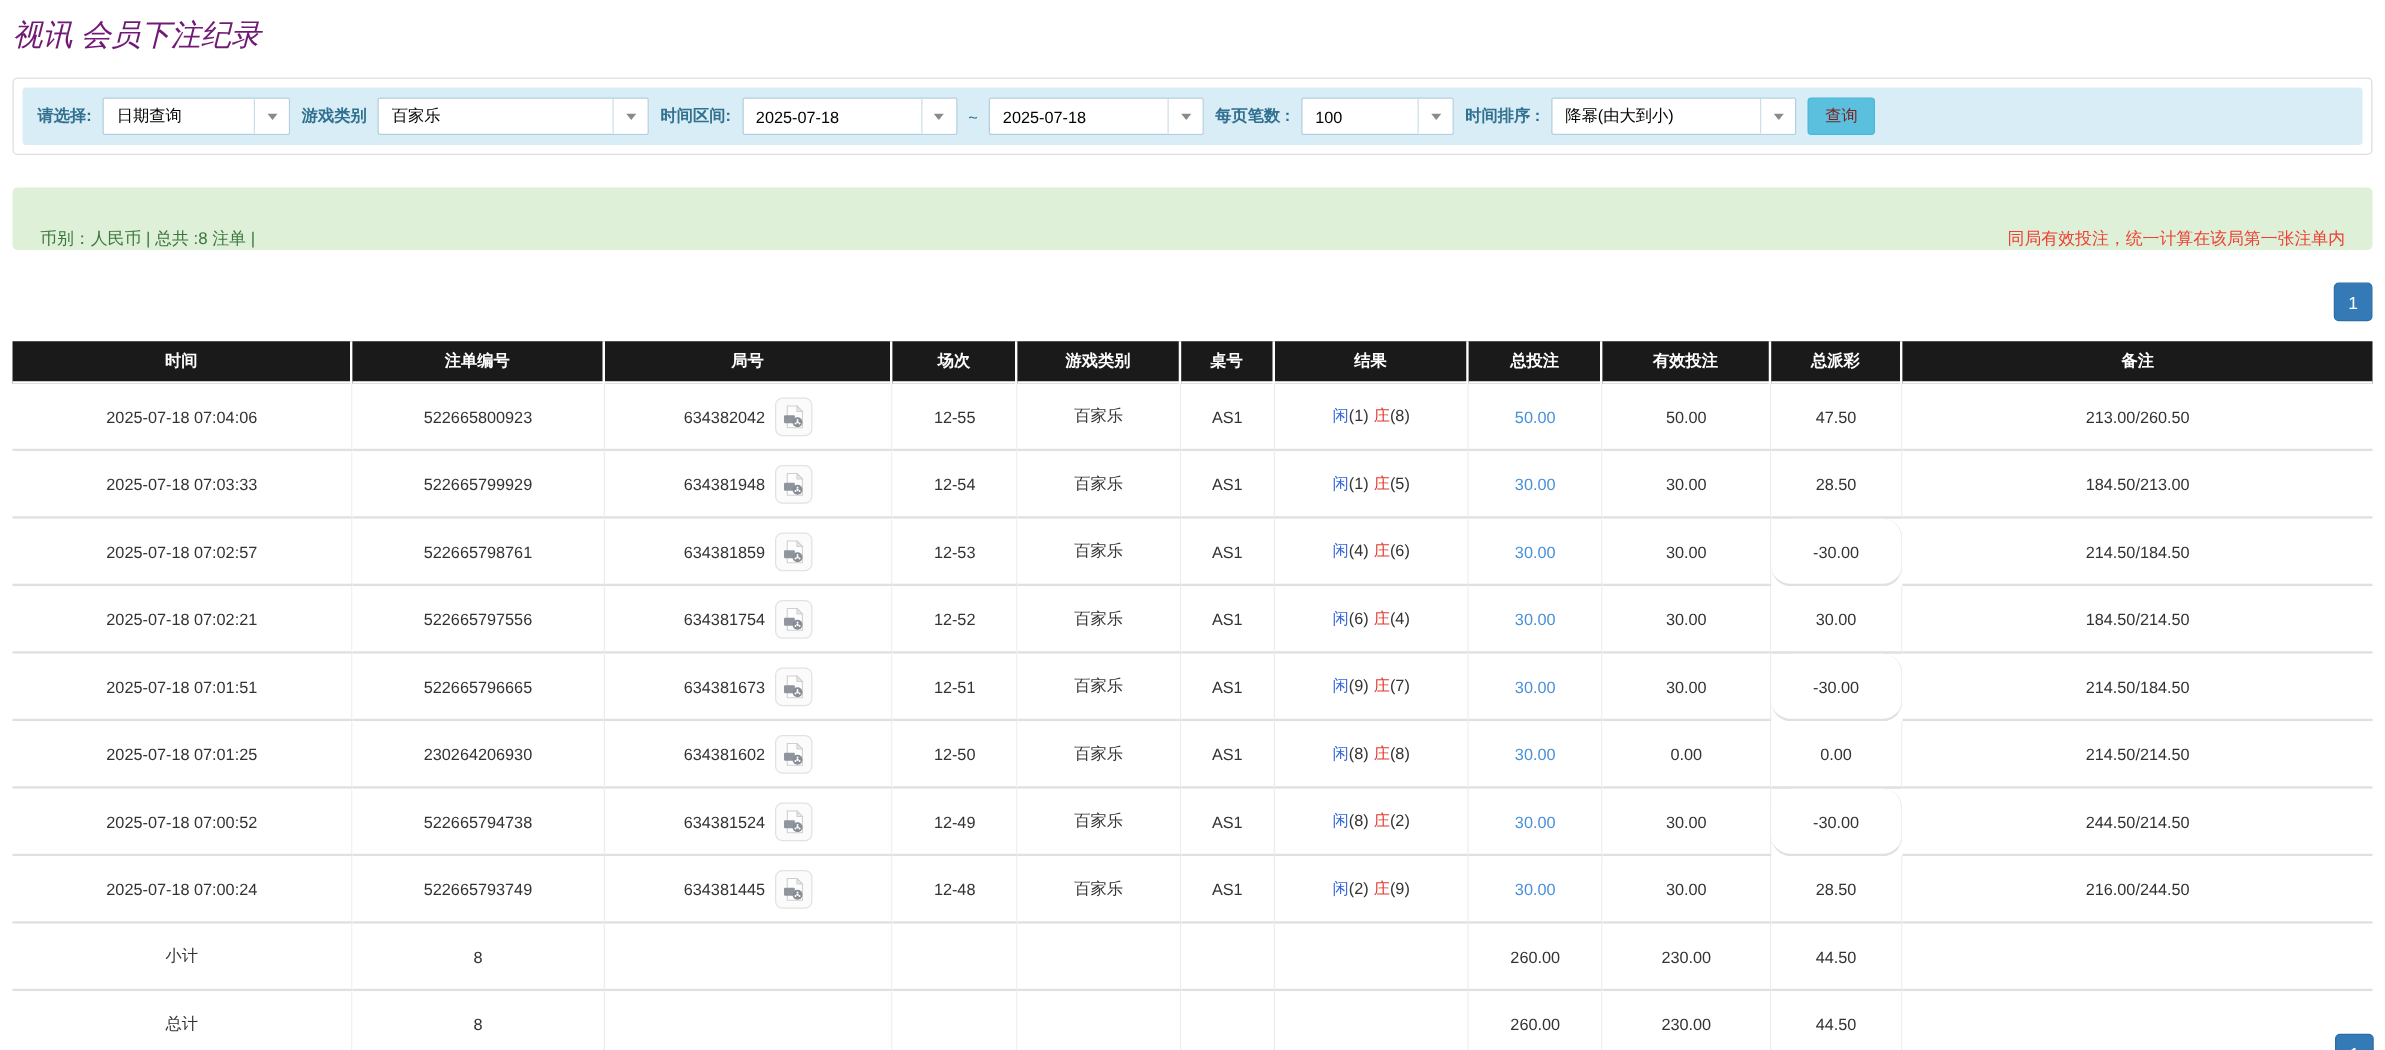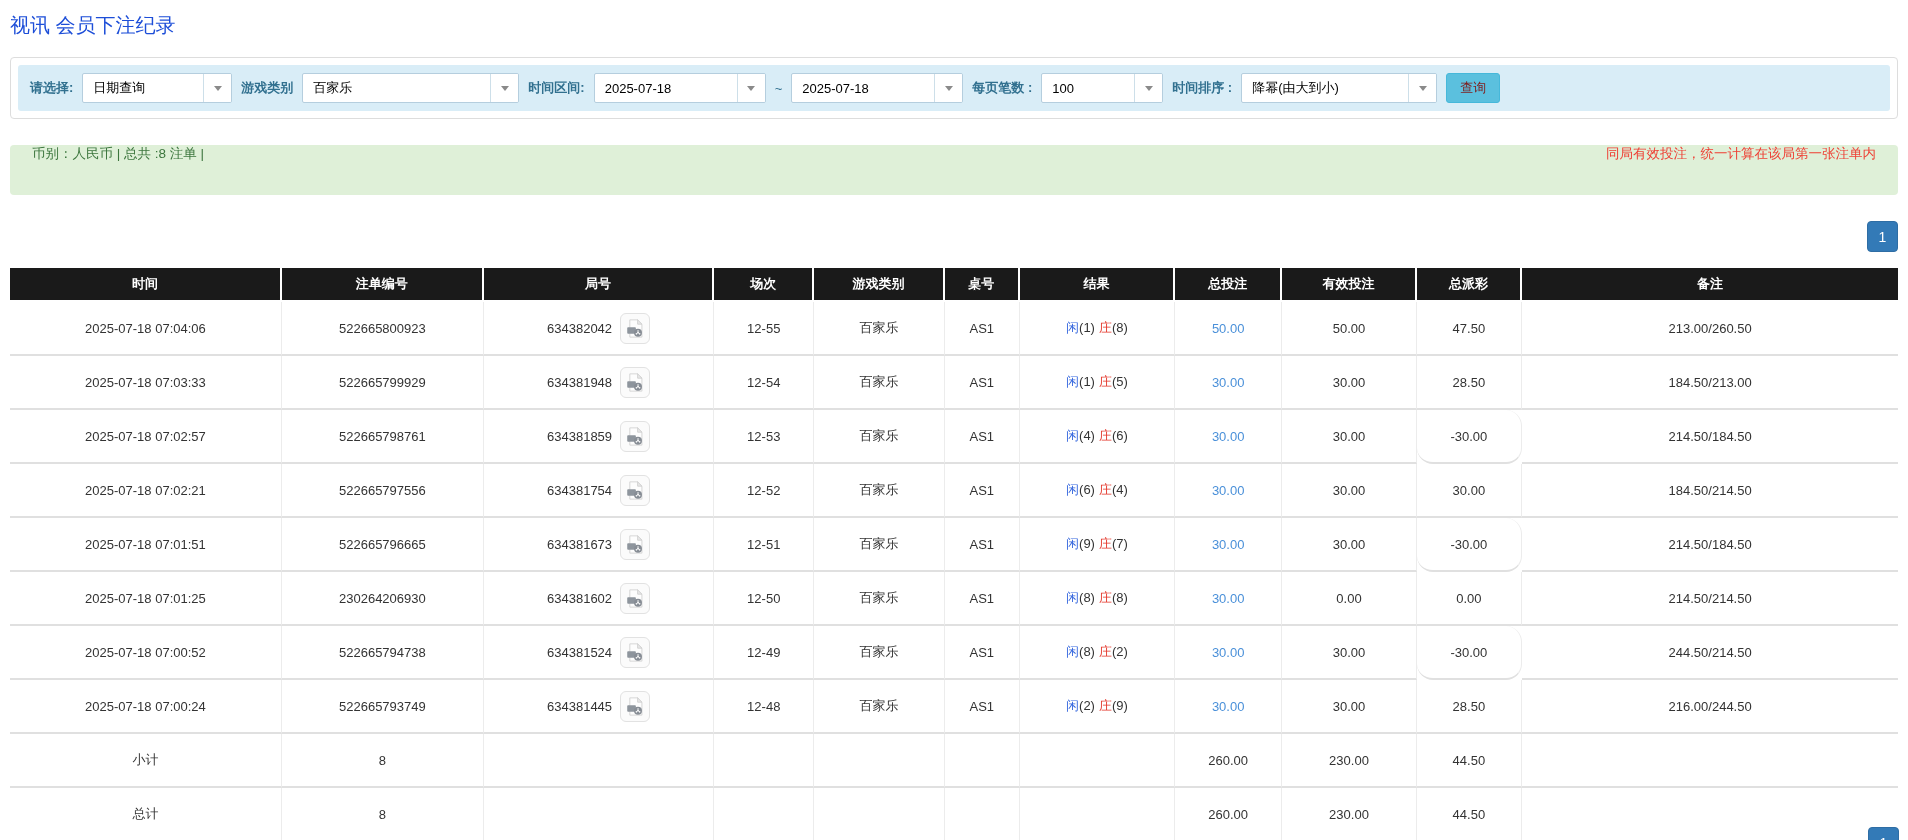--- a/index.html
+++ b/index.html
@@ -4,21 +4,21 @@
 <style>
   * { box-sizing: border-box; }
   html,body { margin:0; padding:0; }
   body {
     width:1908px; height:840px; overflow:hidden; position:relative;
     background:#fff; color:#333;
     font-family:"Liberation Sans","DejaVu Sans",sans-serif;
     font-size:13px;
   }
   .wrap { padding:12px 10px 0; }
-  h1.title { font-size:20px; font-weight:500; margin:0 0 18px; color:#1d4ed8; }
+  h1.title { font-size:24px; font-weight:500; margin:0 0 18px; color:#701a75;font-style:italic; }
 
   
   .filter-panel { border:1px solid #ddd; border-radius:4px; padding:7px; background:#fff; }
   .filter-bar {
     background:var(--filter-bg,#d9edf7); border-radius:3px; height:46px;
     display:flex; align-items:center; padding:16px 12px; gap:9px; white-space:nowrap;
   }
   .flabel { color:#31708f; font-weight:bold; }
   .sel {
     background:#fff; border:1px solid #b5cede; height:30px; border-radius:2px;
@@ -33,21 +33,21 @@
   .tilde { color:#31708f; }
   .btn-query {
     background:var(--button-cyan,#5bc0de); border:1px solid #46b8da; color:#7f1d1d;
     height:30px; padding:0 13px; border-radius:3px; font-size:13px; cursor:pointer;
     font-family:inherit;
   }
 
   
   .info-bar {
     margin-top:26px; background:var(--success-bg,#dff0d8); border-radius:4px; height:50px;
-    display:flex; align-items:flex-start; justify-content:space-between; padding:0 22px;
+    display:flex; align-items:flex-end; justify-content:space-between; padding:0 22px;
     color:var(--success-text,#3c763d); font-size:13.5px;gap:16px;
   }
   .notice { color:var(--notice-red,#ee4035); }
 
   
   .pager-top { display:flex; justify-content:flex-end; margin:26px 0 16px; }
   .page-btn {
     width:31px; height:31px; background:var(--accent-blue,#337ab7); border:1px solid #2e6da4;
     border-radius:4px; color:#fff; font-size:14px; display:flex; align-items:center;
     justify-content:center; text-decoration:none; cursor:pointer;

